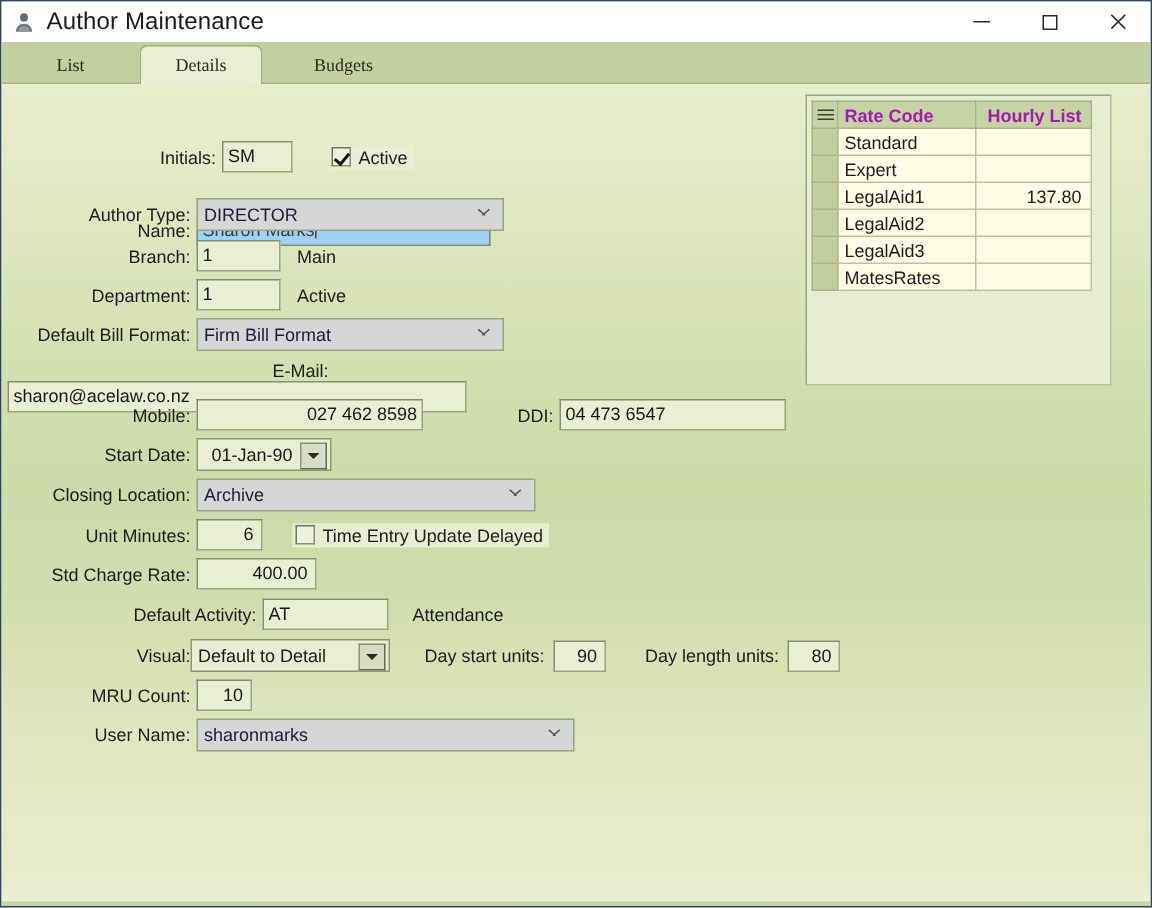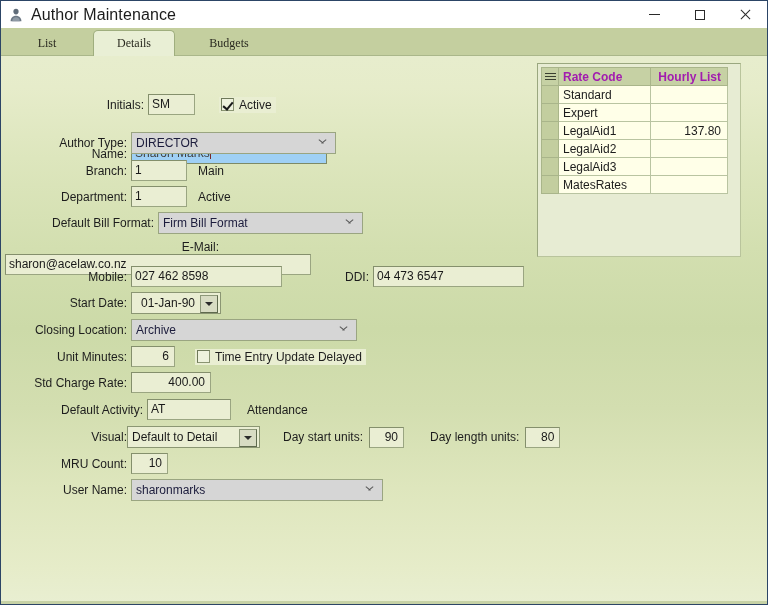--- a/index.html
+++ b/index.html
@@ -491,36 +491,36 @@
       <div class="tbox" style="width:56px; margin-left:4px;">1</div>
       <div class="aux-text" style="margin-left:11px;">Main</div>
     </div>
 
     <div class="form-row" style="left:0; top:158px;">
       <div class="lbl" style="width:126px;">Department:</div>
       <div class="tbox" style="width:56px; margin-left:4px;">1</div>
       <div class="aux-text" style="margin-left:11px;">Active</div>
     </div>
 
-    <div class="form-row" style="left:0; top:184px;margin-left:27px;">
+    <div class="form-row" style="left:0; top:184px;">
       <div class="lbl" style="width:126px;">Default Bill Format:</div>
       <div class="combo-grey" style="width:205px; margin-left:4px;">
         <span>Firm Bill Format</span>
         <span class="chev"></span>
       </div>
     </div>
 
     <div class="form-row" style="left:0; top:212px;flex-direction:column;">
       <div class="lbl" style="width:126px;">E-Mail:</div>
       <div class="tbox" style="width:306px; margin-left:4px;">sharon@acelaw.co.nz</div>
     </div>
 
     <div class="form-row" style="left:0; top:238px;">
       <div class="lbl" style="width:126px;">Mobile:</div>
-      <div class="tbox" style="width:151px; margin-left:4px;">027 462 8598</div>
+      <div class="tbox" style="width:151px; margin-left:4px;text-align:right;">027 462 8598</div>
       <div class="lbl" style="width:55px; margin-left:32px;">DDI:</div>
       <div class="tbox" style="width:151px; margin-left:4px;">04 473 6547</div>
     </div>
 
     <div class="form-row" style="left:0; top:264px; height:22px;">
       <div class="lbl" style="width:126px;">Start Date:</div>
       <div class="combo-classic" style="width:90px; margin-left:4px;">
         <span style="width:64px; text-align:center;">01-Jan-90</span>
         <span class="dbtn">
             <i></i>
@@ -543,21 +543,21 @@
         <span class="cbox"></span>
         <span>Time Entry Update Delayed</span>
       </div>
     </div>
 
     <div class="form-row" style="left:0; top:344px;">
       <div class="lbl" style="width:126px;">Std Charge Rate:</div>
       <div class="tbox num" style="width:80px; margin-left:4px;text-align:right;">400.00</div>
     </div>
 
-    <div class="form-row" style="left:16px; top:371px;">
+    <div class="form-row" style="left:0; top:371px;padding-left:44px;">
       <div class="lbl" style="width:126px;">Default Activity:</div>
       <div class="tbox" style="width:84px; margin-left:4px;">AT</div>
       <div class="aux-text" style="margin-left:16px;">Attendance</div>
     </div>
 
     <div class="form-row" style="left:0; top:398px; height:22px;">
       <div class="lbl" style="width:126px;">Visual:</div>
       <div class="combo-classic" style="width:133px; margin-left:0;">
         <span>Default to Detail</span>
         <span class="dbtn">

